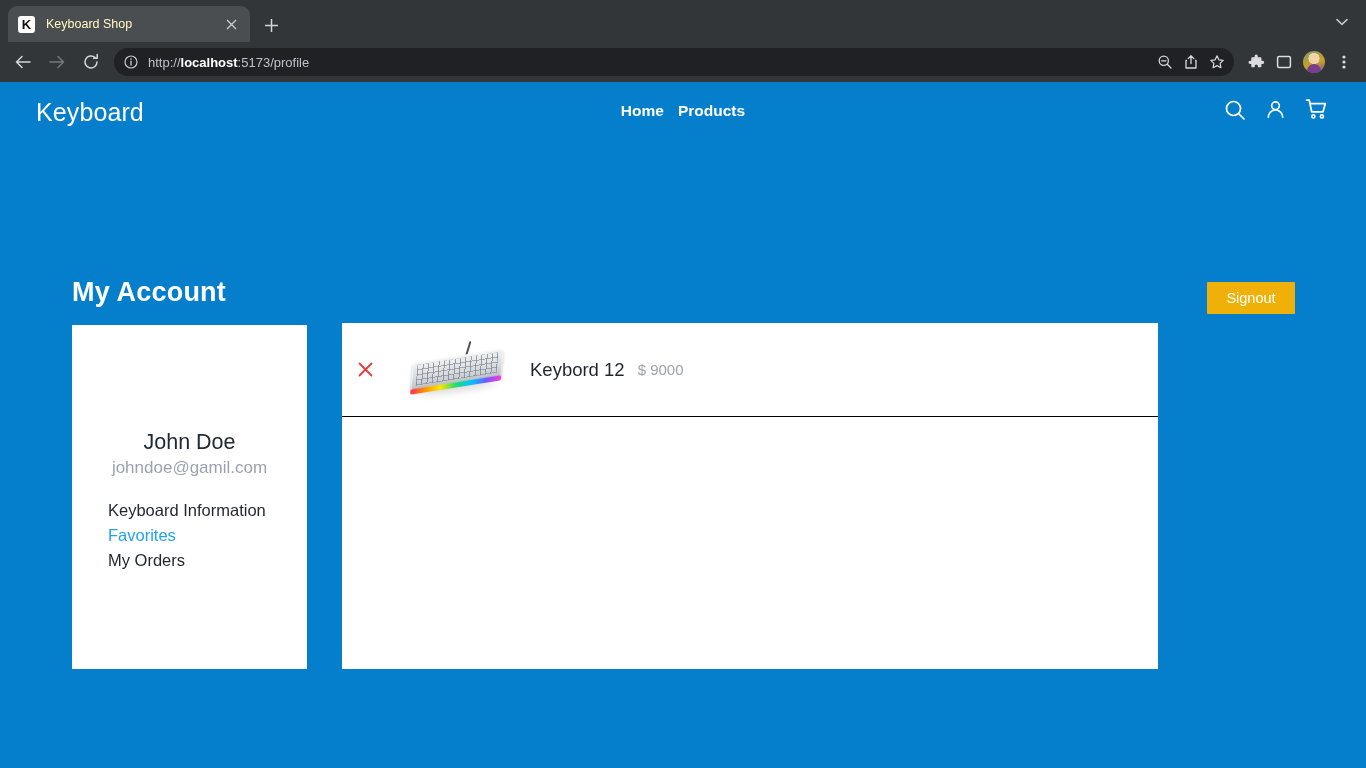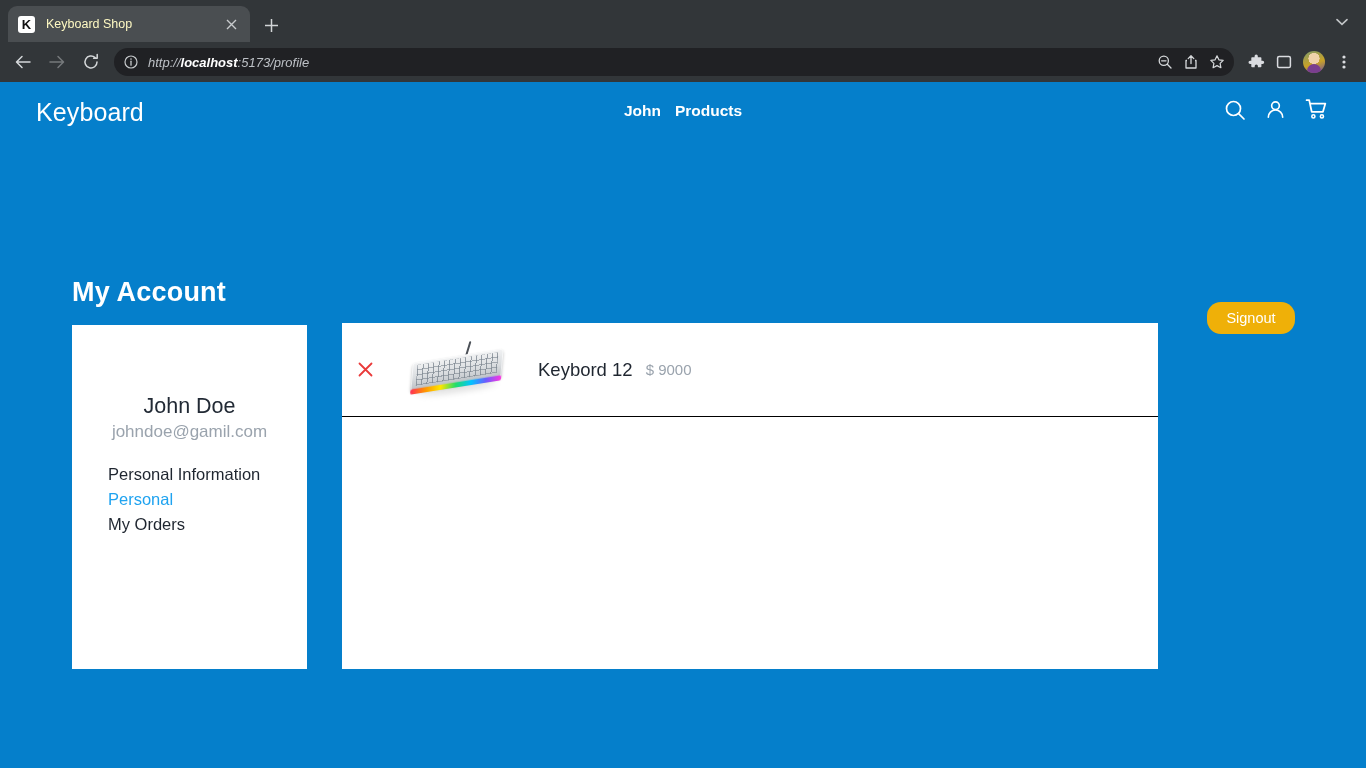--- a/index.html
+++ b/index.html
@@ -42,21 +42,21 @@
     font-size: 19px; line-height: 1;
   }
   .tabstrip-chevron {
     position: absolute; right: 10px; top: 10px;
     width: 28px; height: 24px; color: #c2c5c7;
     display: flex; align-items: center; justify-content: center;
   }
 
   .toolbar {
     height: 40px; display: flex; align-items: center;
-    padding: 0 8px; background: #323639; font-style: italic;
+    padding: 0 8px; background: #323639;
   }
   .nav-btn {
     width: 30px; height: 30px; margin-right: 4px; flex: none;
     display: flex; align-items: center; justify-content: center;
     color: #d5d8da;
   }
   .nav-btn.disabled { color: #76797b; }
 
   .omnibox {
     flex: 1; height: 28px; margin: 0 8px 0 4px;
@@ -113,31 +113,31 @@
   .hic { width: 27px; height: 27px; color: #ffffff; display: flex; align-items: center; justify-content: center; }
 
   .content { position: relative; }
   .page-title {
     position: absolute; left: 72px; top: 137px;
     color: #ffffff; font-size: 27px; font-weight: 700; letter-spacing: .2px;
   }
   .signout-btn {
     position: absolute; left: 1207px; top: 142px;
     width: 88px; height: 32px; background: #EFB008; color: #ffffff;
-    border: none; border-radius: 14px; font-size: 14.5px;
+    border: none; border-radius: 1px; font-size: 14.5px;
     font-family: "Liberation Sans", sans-serif; font-weight: 400;
-    display: flex; align-items: center; justify-content: center; margin-top: 20px;
+    display: flex; align-items: center; justify-content: center;
   }
 
   .profile-card {
     position: absolute; left: 72px; top: 185px;
     width: 235px; height: 344px; background: #ffffff;
     padding-top: 68px; text-align: center;
   }
-  .pc-name { font-size: 21.5px; color: #222a35; font-weight: 400; line-height: 1.25; }
+  .pc-name { font-size: 21.5px; color: #222a35; font-weight: 400; line-height: 1.25; margin-top: 36px; }
   .pc-email { font-size: 17px; color: #9aa3ad; margin-top: 2px; }
   .pc-menu { margin-top: 20px; text-align: left; padding-left: 36px; }
   .pc-menu-item { font-size: 16.5px; color: #1f2630; line-height: 25px; }
   .pc-menu-item.active { color: #1FA3F0; }
 
   .fav-panel {
     position: absolute; left: 342px; top: 183px;
     width: 816px; height: 346px; background: #ffffff;
   }
   .fav-row { height: 94px; position: relative; border-bottom: 1.5px solid #000000; }
@@ -146,21 +146,21 @@
   .fav-remove {
     position: absolute; left: 10px; top: 0; bottom: 0;
     width: 26px; display: flex; align-items: center; justify-content: center;
     color: #ea3a3a; font-size: 19px; line-height: 1;
   }
   .fav-thumb {
     position: absolute; left: 60px; top: 0; bottom: 0; width: 110px;
     display: flex; align-items: center; justify-content: center;
   }
   .fav-meta {
-    position: absolute; left: 196px; top: 0; bottom: 0;
+    position: absolute; left: 188px; top: 0; bottom: 0;
     display: flex; align-items: center; gap: 13px;
   }
   .fav-name { font-size: 18.5px; color: #1f2630; font-weight: 400; }
   .fav-price { font-size: 15px; color: #9aa3ad; }
 
   
   .kb { position: relative; width: 96px; height: 52px; }
   .kb-body {
     position: absolute; left: 2px; top: 12px; width: 92px; height: 28px;
     transform: rotate(-9deg) skewX(-14deg);
@@ -304,21 +304,21 @@
     </div>
   </div>
 </div>
 
 <div class="page">
 
   <div class="site-header">
     <div class="brand">Keyboard</div>
 
     <nav class="site-nav">
-      <a href="#">John</a>
+      <a href="#">Home</a>
       <a href="#">Products</a>
     </nav>
 
     <div class="header-icons">
       <div class="hic">
         <svg width="24" height="24" viewBox="0 0 24 24" aria-hidden="true">
           <circle cx="10.5" cy="10.5" r="7" stroke="currentColor" stroke-width="1.7" fill="none"></circle>
           <path d="M15.6 15.6 L21 21" stroke="currentColor" stroke-width="1.7" stroke-linecap="round"></path>
         </svg>
       </div>
@@ -341,22 +341,22 @@
   <div class="content">
 
     <div class="page-title">My Account</div>
 
     <button class="signout-btn">Signout</button>
 
     <div class="profile-card">
       <div class="pc-name">John Doe</div>
       <div class="pc-email">johndoe@gamil.com</div>
       <div class="pc-menu">
-        <div class="pc-menu-item">Personal Information</div>
-        <div class="pc-menu-item active">Personal</div>
+        <div class="pc-menu-item">Keyboard Information</div>
+        <div class="pc-menu-item active">Favorites</div>
         <div class="pc-menu-item">My Orders</div>
       </div>
     </div>
 
     <div class="fav-panel">
 
       <div class="fav-row">
         <div class="fav-remove">
           <svg width="15" height="15" viewBox="0 0 15 15" aria-hidden="true">
             <path d="M1.5 1.5 L13.5 13.5 M13.5 1.5 L1.5 13.5" stroke="currentColor" stroke-width="1.8" fill="none" stroke-linecap="round"></path>

